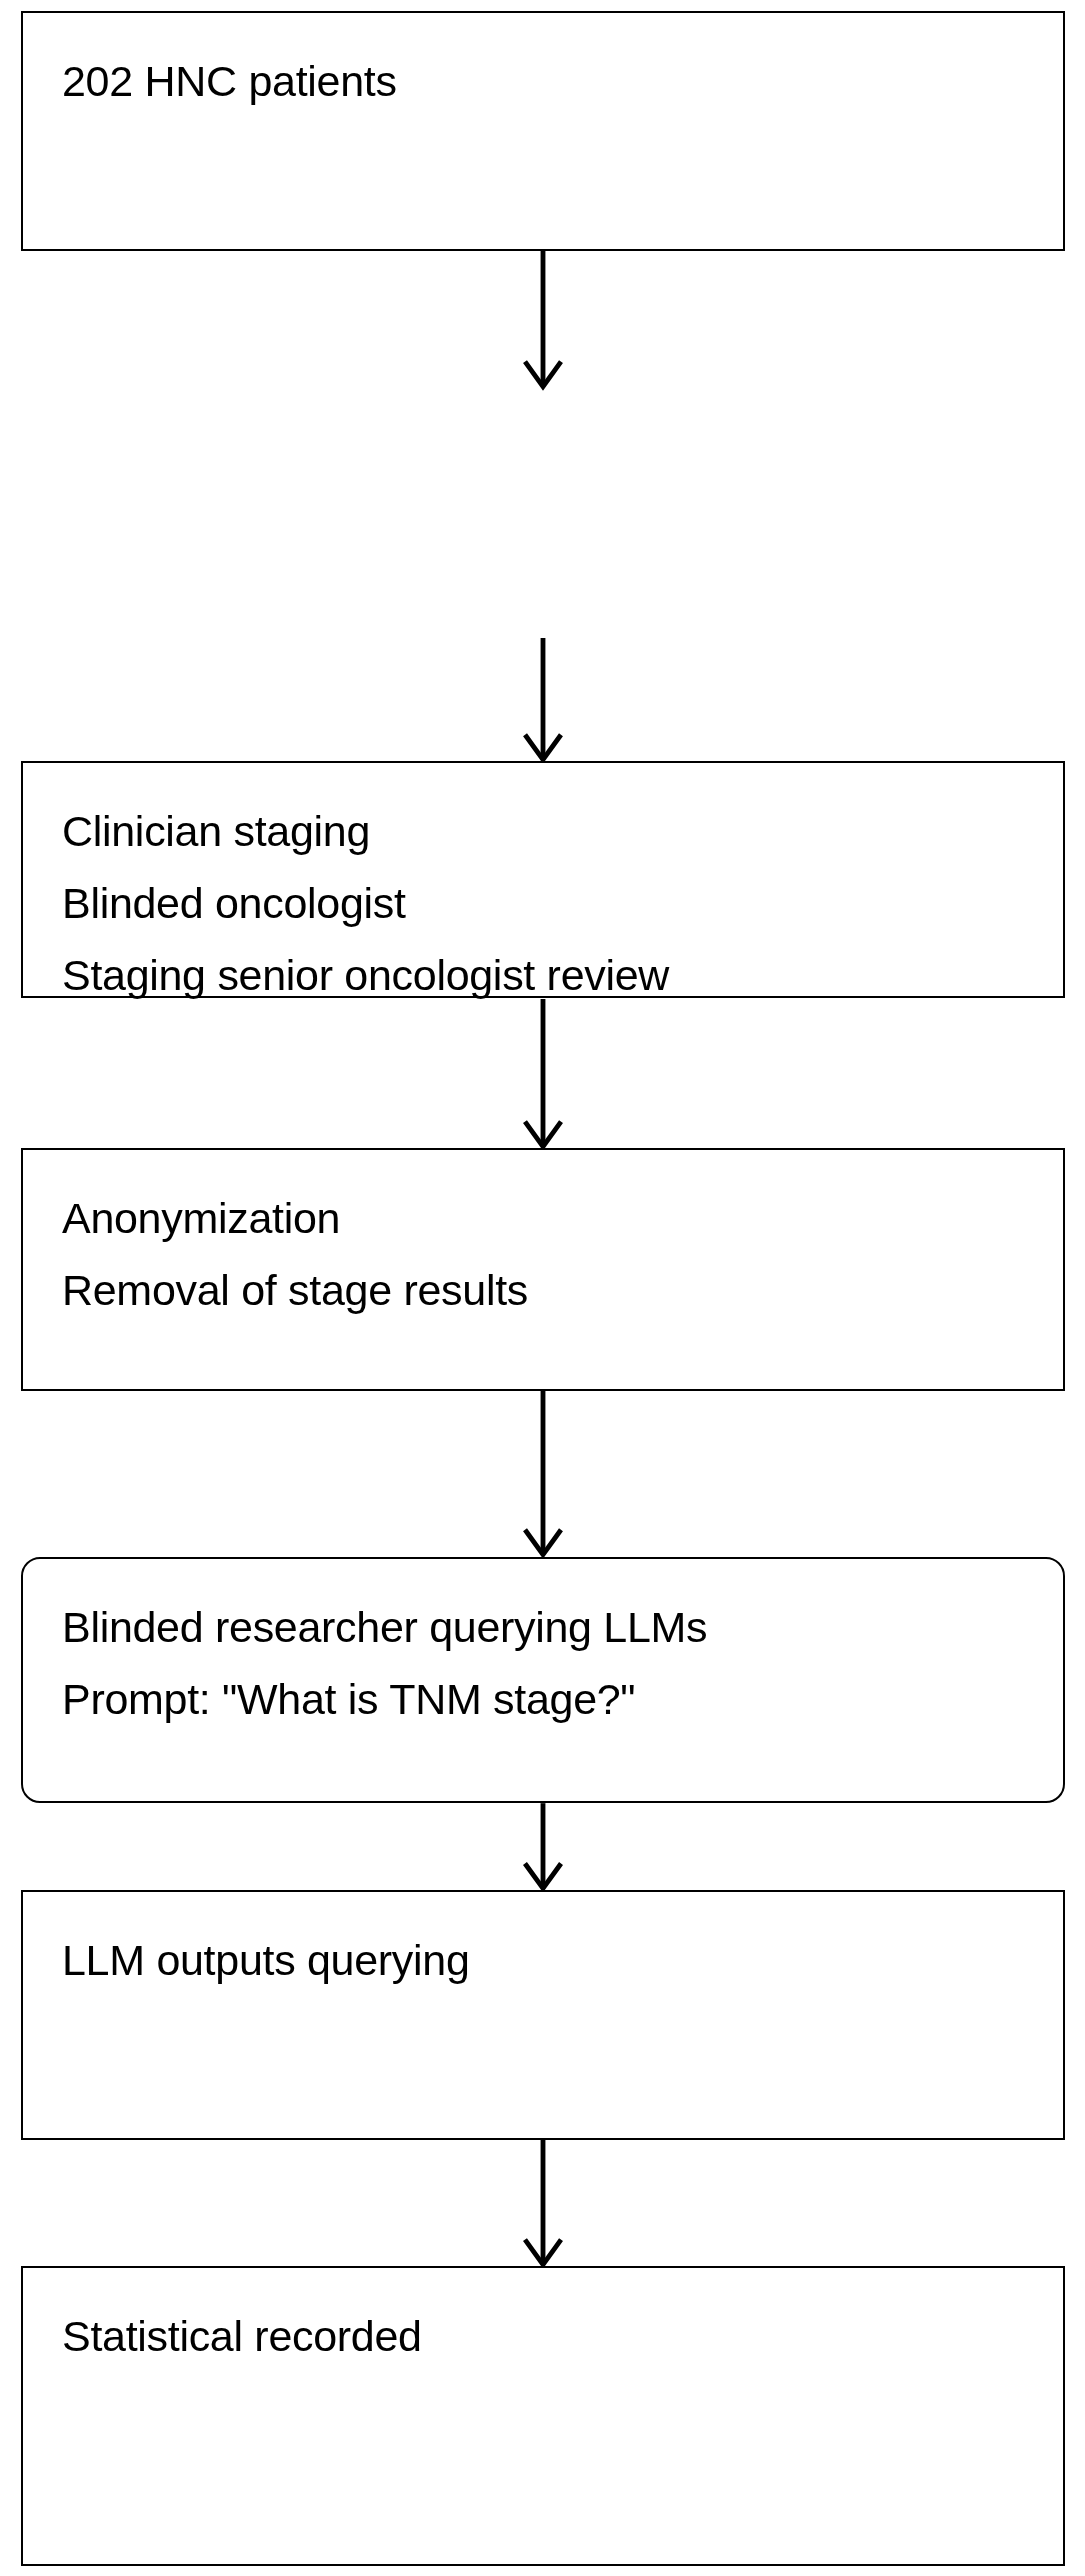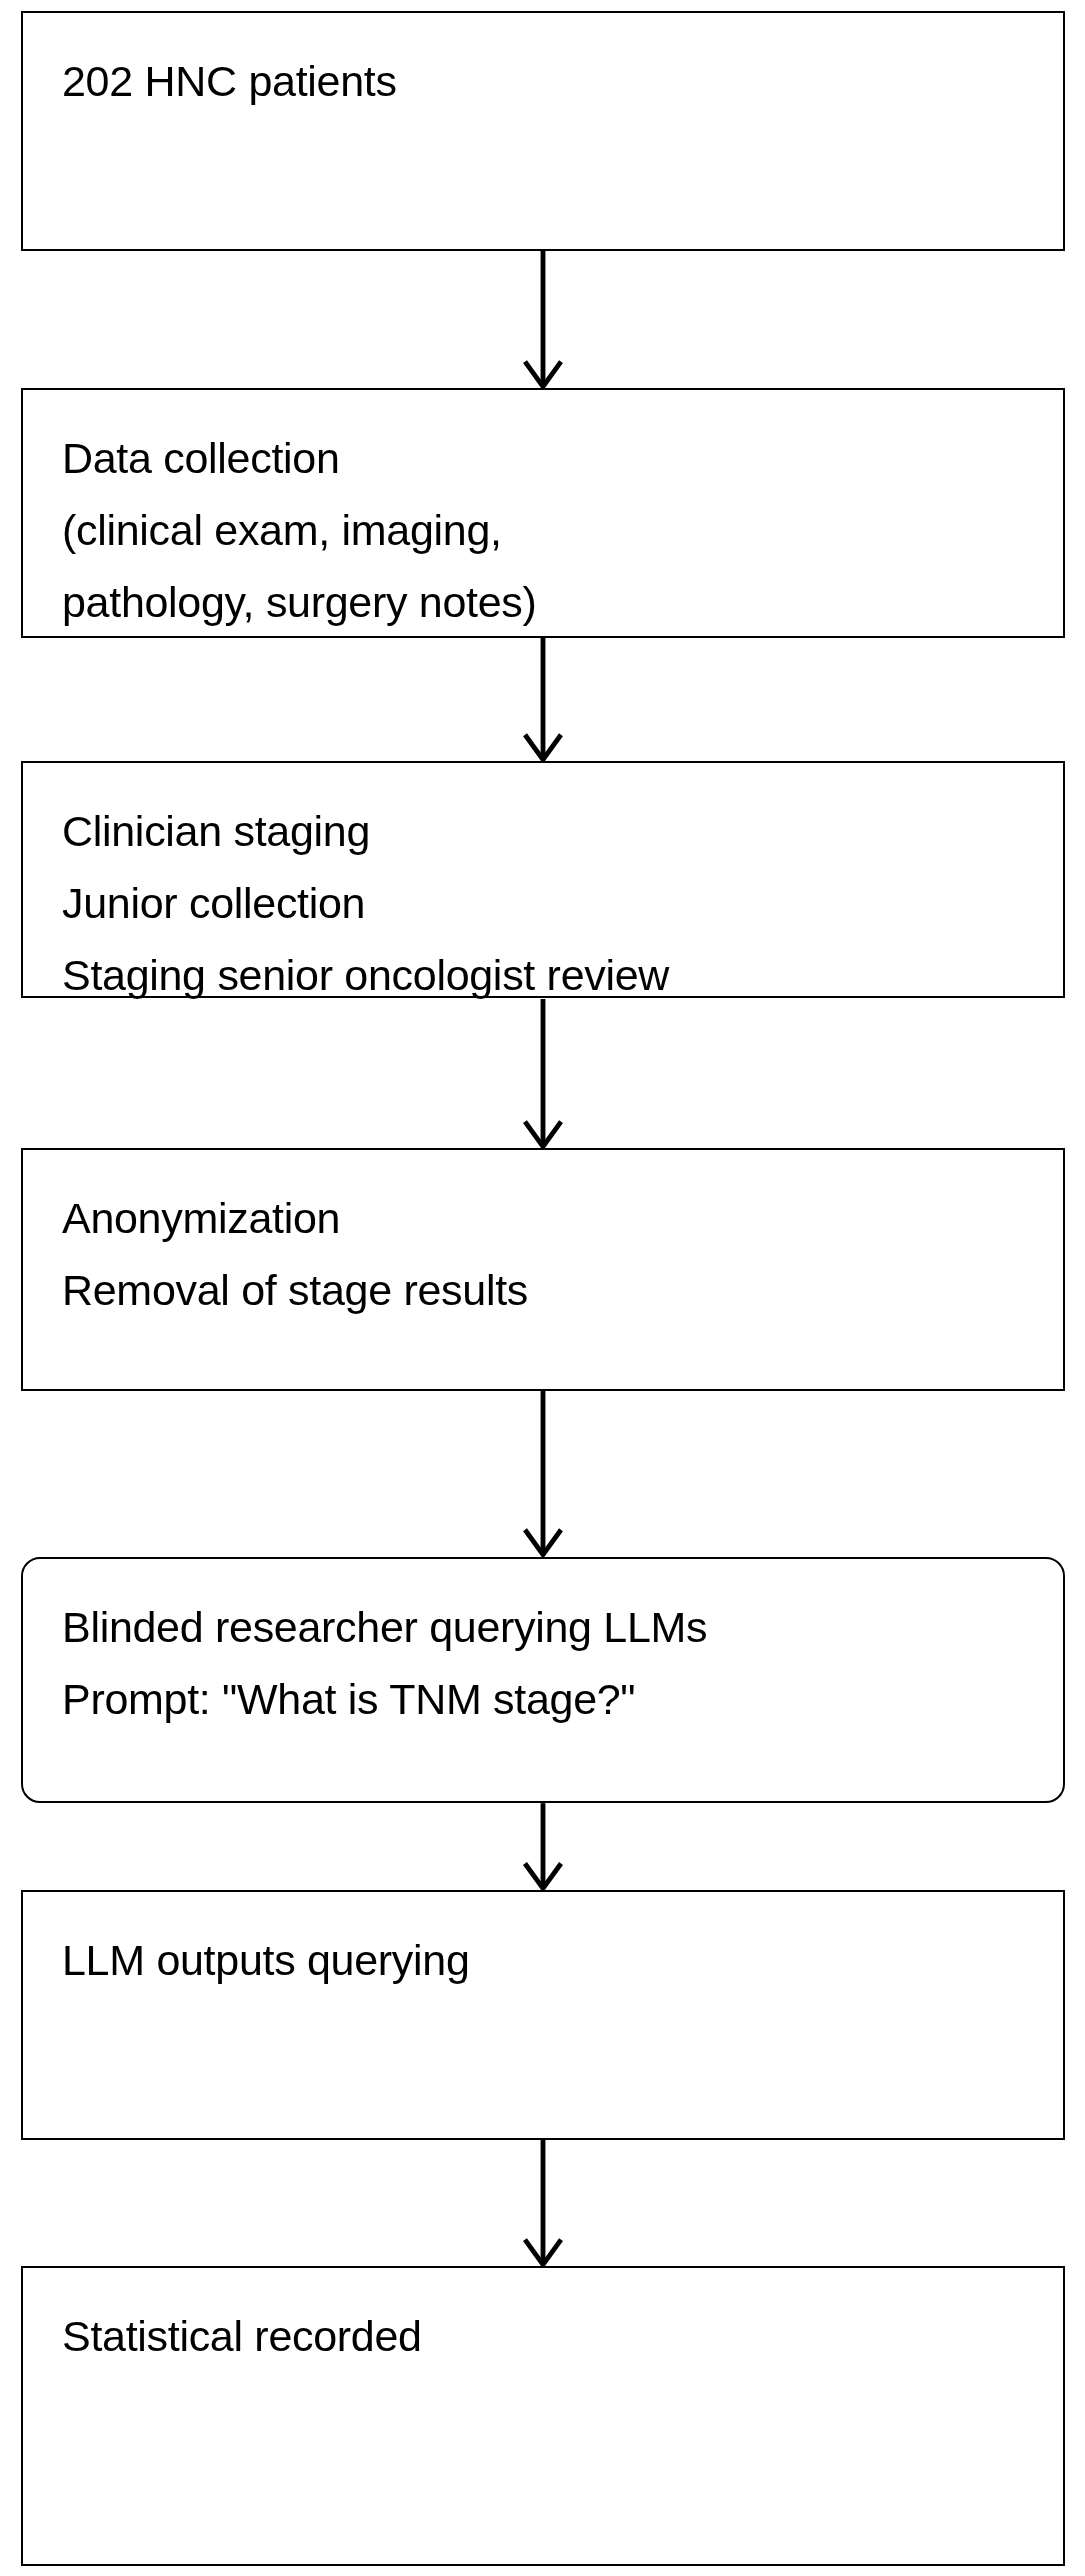--- a/index.html
+++ b/index.html
@@ -58,36 +58,31 @@
     <div class="node-text">202 HNC patients</div>
   </div>
 
   <div class="connector" style="top:251px; height:137px;">
     <svg width="1086" height="137" viewBox="0 0 1566 198" xmlns="http://www.w3.org/2000/svg">
       <line x1="783" y1="0" x2="783" y2="196" stroke="#000000" stroke-width="7"></line>
       <polyline points="757,160 783,196 809,160" fill="none" stroke="#000000" stroke-width="7"></polyline>
     </svg>
   </div>
 
-  <div class="node-box" style="top:388px; height:250px;">
-    <div class="node-text">Data collection
-(clinical exam, imaging,
-pathology, surgery notes)</div>
-  </div>
 
   <div class="connector" style="top:638px; height:123px;">
     <svg width="1086" height="123" viewBox="0 0 1566 178" xmlns="http://www.w3.org/2000/svg">
       <line x1="783" y1="0" x2="783" y2="176" stroke="#000000" stroke-width="7"></line>
       <polyline points="757,140 783,176 809,140" fill="none" stroke="#000000" stroke-width="7"></polyline>
     </svg>
   </div>
 
   <div class="node-box" style="top:761px; height:237px;">
     <div class="node-text">Clinician staging
-Junior collection
+Blinded oncologist
 Staging senior oncologist review</div>
   </div>
 
   <div class="connector" style="top:999px; height:149px;">
     <svg width="1086" height="149" viewBox="0 0 1566 215" xmlns="http://www.w3.org/2000/svg">
       <line x1="783" y1="0" x2="783" y2="213" stroke="#000000" stroke-width="7"></line>
       <polyline points="757,177 783,213 809,177" fill="none" stroke="#000000" stroke-width="7"></polyline>
     </svg>
   </div>
 

